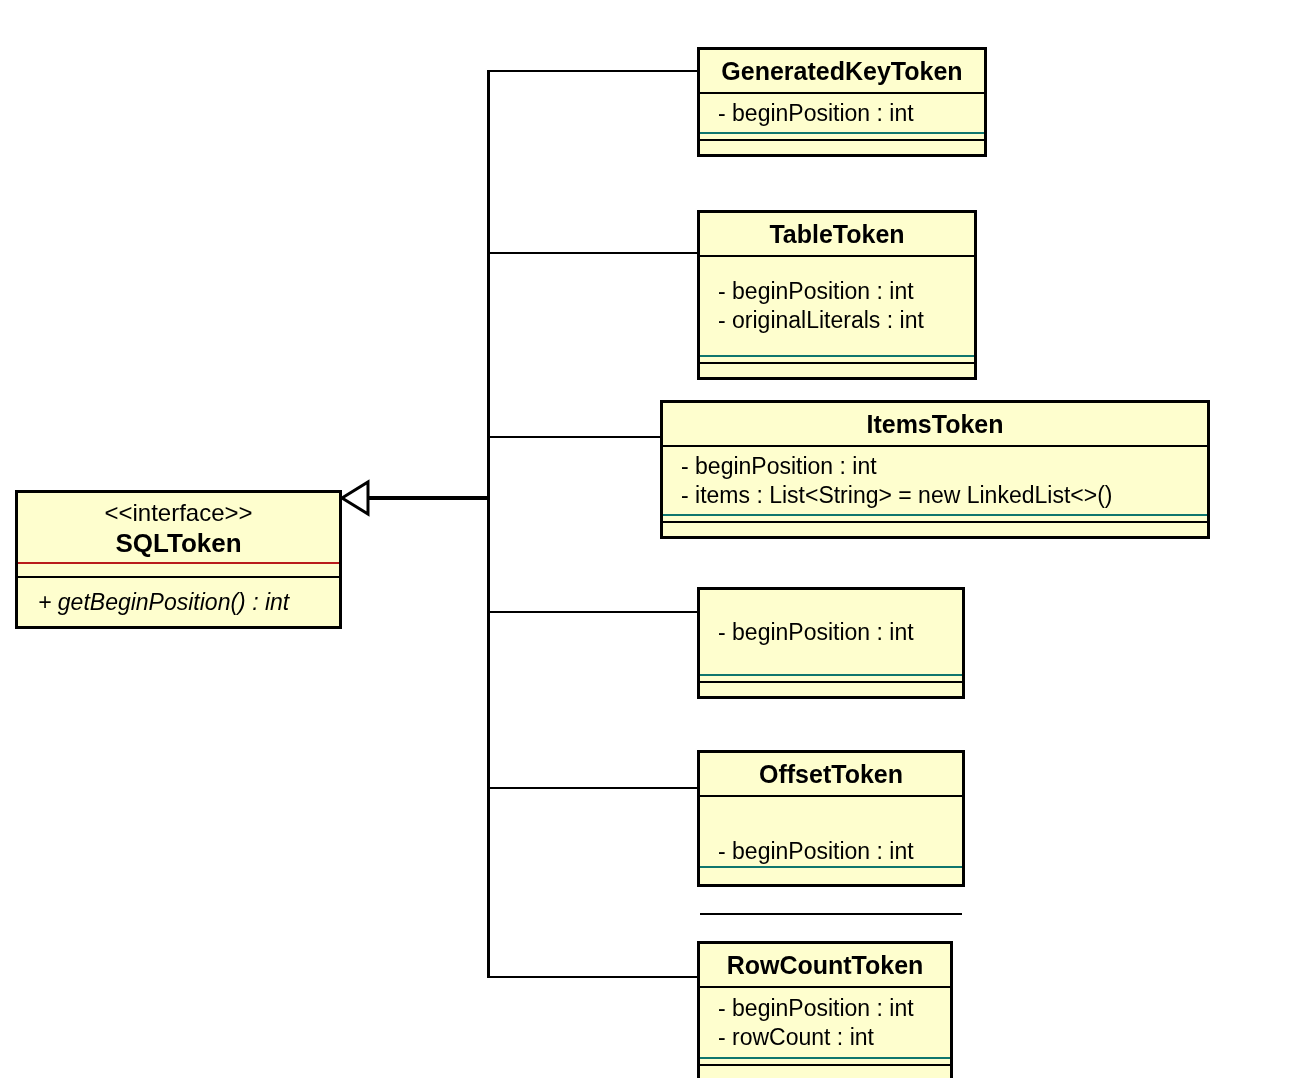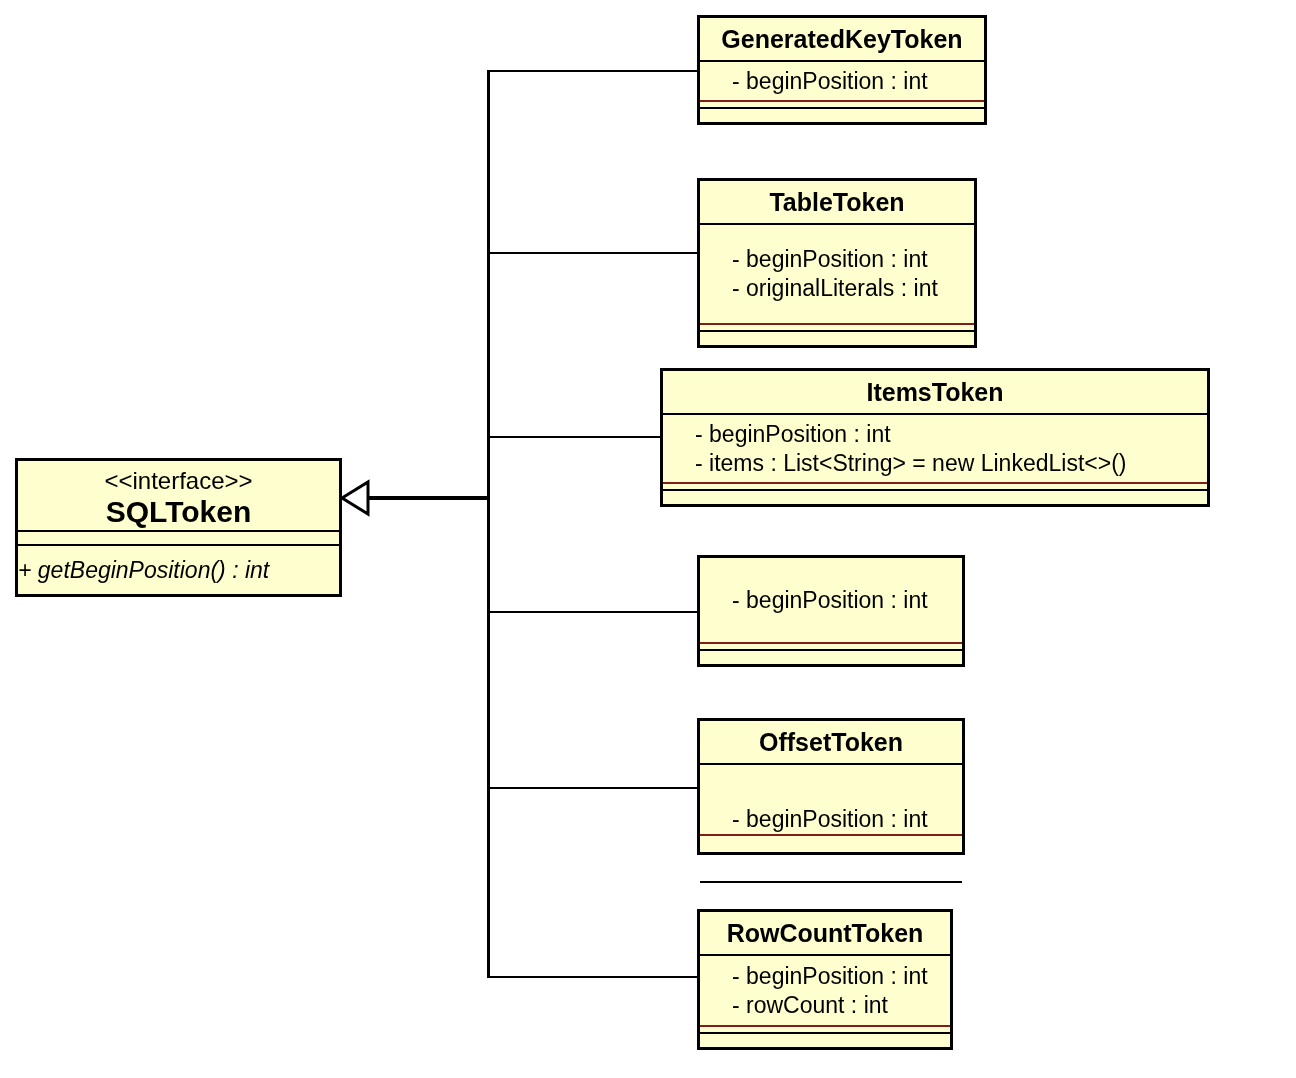--- a/index.html
+++ b/index.html
@@ -22,74 +22,76 @@
     width: 1296px;
     height: 1078px;
   }
   .uml-box {
     position: absolute;
     box-sizing: border-box;
     background: #FEFECE;
     border: 3px solid #000000;
     display: flex;
     flex-direction: column;
+    margin-top: 32px;
   }
   .comp-title {
     flex: 0 0 42px;
     border-bottom: 2px solid #000000;
     display: flex;
     align-items: center;
     justify-content: center;
     font-weight: bold;
     font-size: 25px;
   }
   .comp-attrs {
     flex: 1 1 auto;
-    border-bottom: 2px solid #7f1d1d;
+    border-bottom: 2px solid #0f766e;
     display: flex;
     flex-direction: column;
     justify-content: center;
-    padding-left: 32px;
+    padding-left: 18px;
     font-size: 23px;
     line-height: 29px;
     white-space: nowrap;
   }
   .strip-s {
     flex: 0 0 5px;
     border-bottom: 2px solid #000000;
   }
   .strip-b {
     flex: 0 0 13px;
   }
   
   .comp-iface-title {
     flex: 0 0 69px;
-    border-bottom: 2px solid #000000;
+    border-bottom: 2px solid #b91c1c;
     display: flex;
     flex-direction: column;
     align-items: center;
     justify-content: center;
     line-height: 31px;
   }
   .stereotype {
     font-size: 24px;
     font-weight: normal;
   }
   .iface-name {
-    font-size: 30px;
+    font-size: 26px;
     font-weight: bold;
   }
   .strip-iface-attrs {
     flex: 0 0 12px;
     border-bottom: 2px solid #000000;
   }
   .comp-methods {
     flex: 1 1 auto;
     display: flex;
     align-items: center;
+    padding-left: 20px;
     font-size: 23px;
     font-style: italic;
     white-space: nowrap;
   }
 </style>
 </head>
 <body>
 
 <div id="canvas">
 

